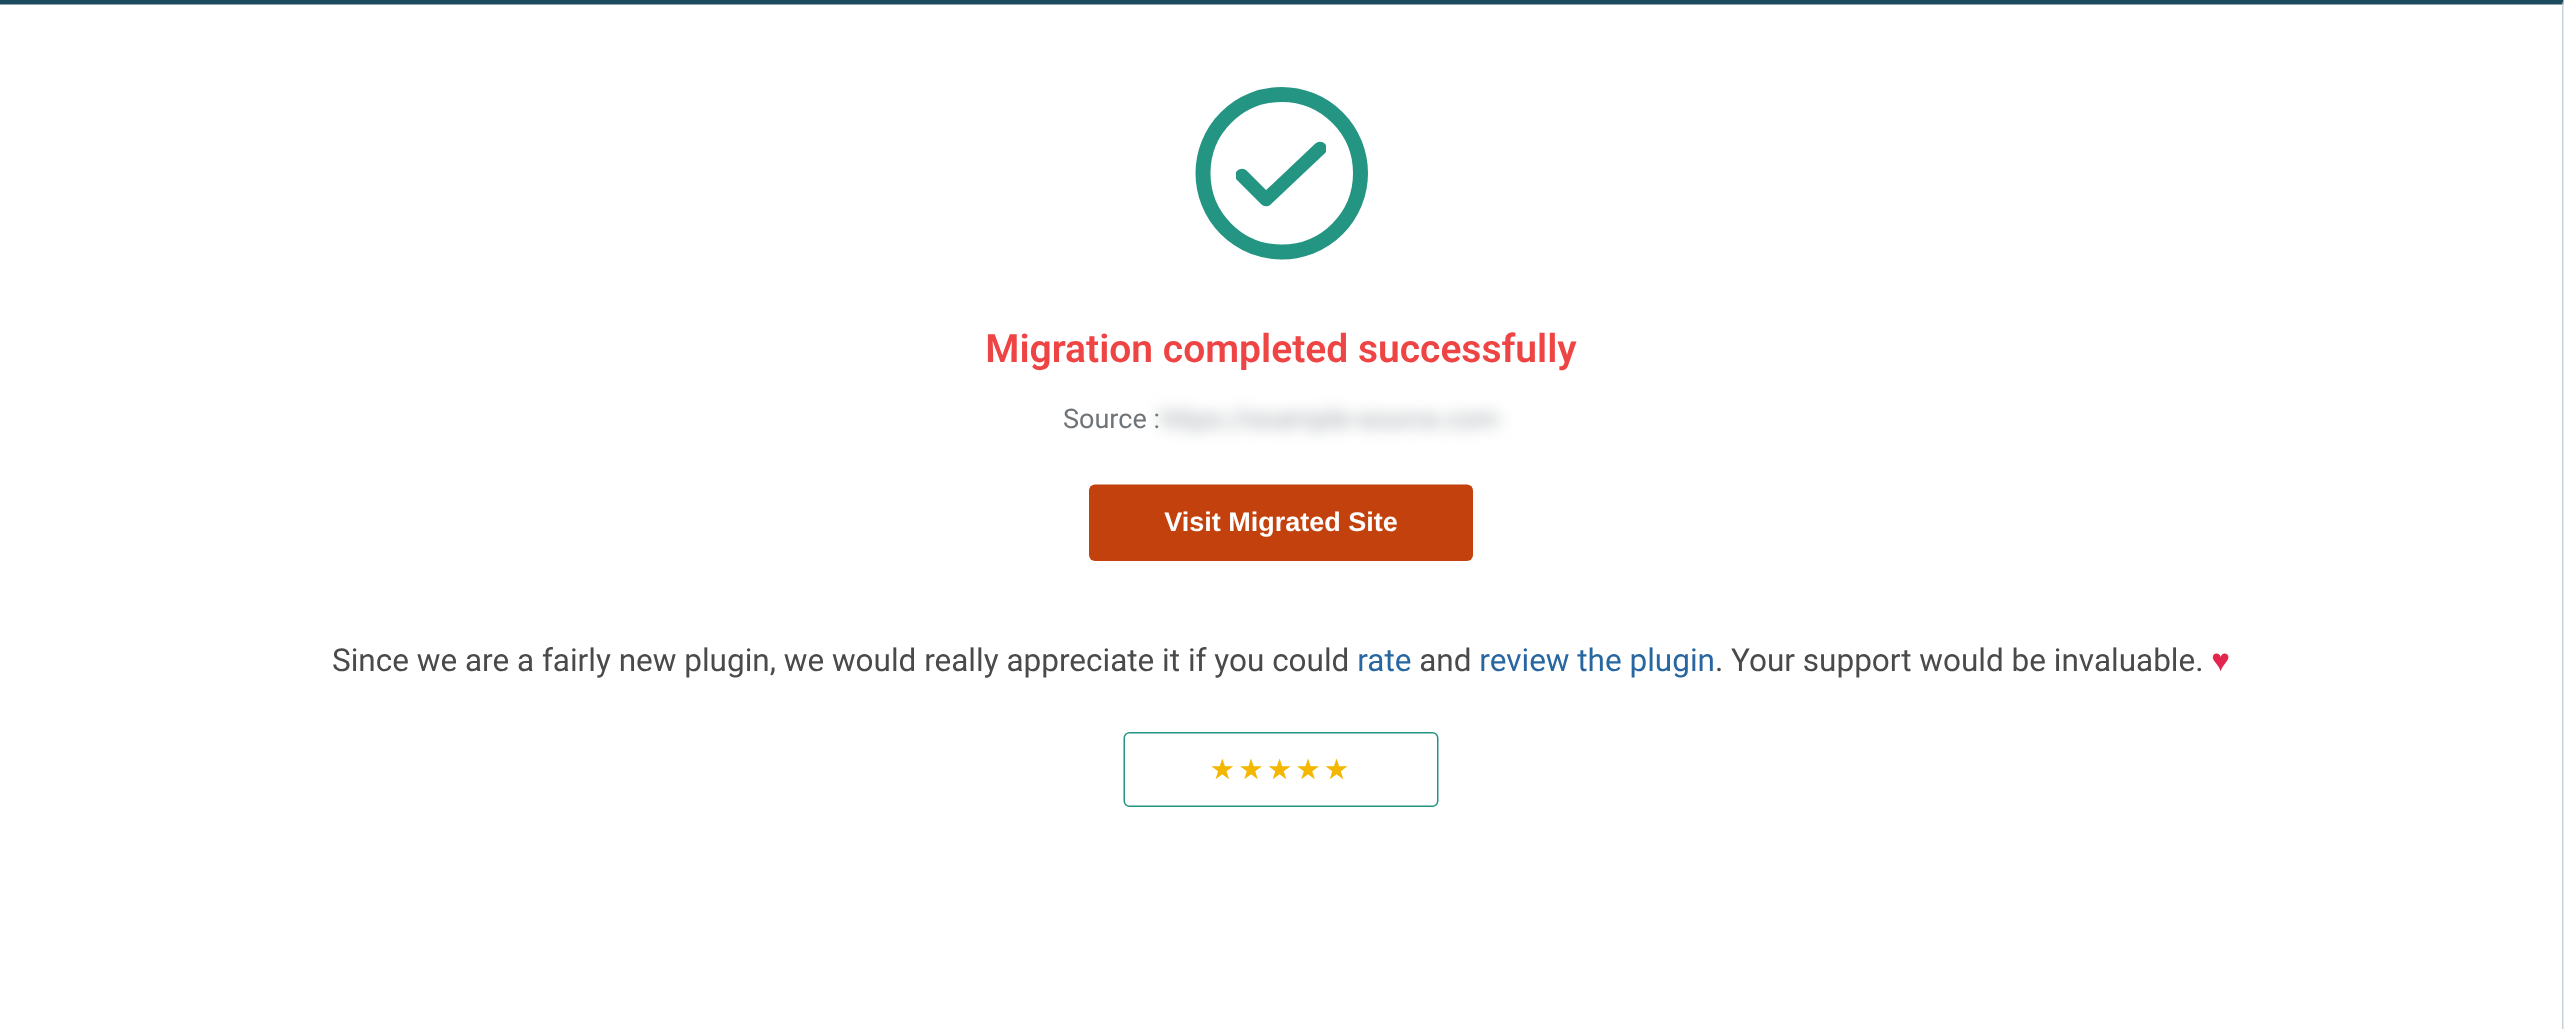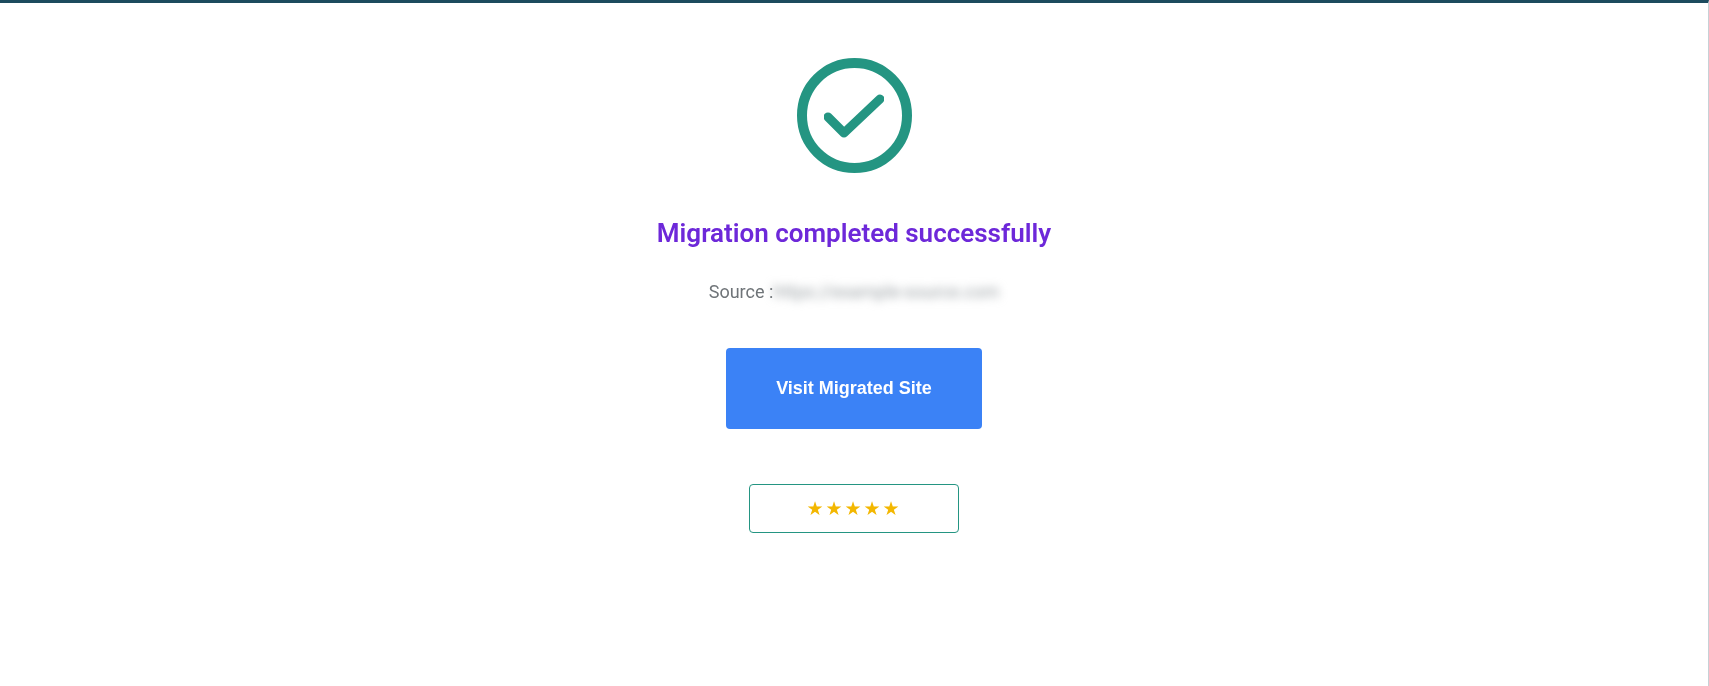--- a/index.html
+++ b/index.html
@@ -32,44 +32,44 @@
       justify-content: center;
       margin-bottom: 45px;
     }
     .checkmark-circle svg {
       width: 60px;
       height: 50px;
     }
     .title {
       font-size: 26px;
       font-weight: 600;
-      color: #6d28d9;
-      margin-bottom: 28px;
+      color: #ef4444;
+      margin-bottom: 16px;
     }
     .info-row {
       font-size: 18px;
       color: #8a8f93;
       text-align: center;
       line-height: 1.8;
     }
     .info-block {
-      margin-bottom: 40px;
+      margin-bottom: 27px;
     }
     .info-label {
       color: #6f7478;
     }
     .info-value {
       color: #9aa0a4;
       filter: blur(5px);
     }
     .visit-button {
-      background: #3b82f6;
+      background: #c2410c;
       color: #ffffff;
       border: none;
-      padding: 30px 50px;
+      padding: 15px 50px;
       font-size: 18px;
       font-weight: 600;
       border-radius: 4px;
       cursor: pointer;
       margin-bottom: 55px;
     }
     .appreciation {
       font-size: 21px;
       color: #4a4a4a;
       text-align: center;
@@ -120,19 +120,22 @@
   <h1 class="title">Migration completed successfully</h1>
 
   <div class="info-block">
     <div class="info-row">
       <span class="info-label">Source :</span><span class="info-value">https://example-source.com</span>
     </div>
   </div>
 
   <button class="visit-button">Visit Migrated Site</button>
 
+  <p class="appreciation">
+    <span>Since we are a fairly new plugin, we would really appreciate it if you could </span><a href="#">rate</a><span> and </span><a href="#">review the plugin</a><span>. Your support would be invaluable. </span><span class="heart">♥</span>
+  </p>
 
   <div class="action-row">
     <button class="outline-button">
       <span class="stars">★★★★★</span>
     </button>
   </div>
 </div>
 
 </body></html>

